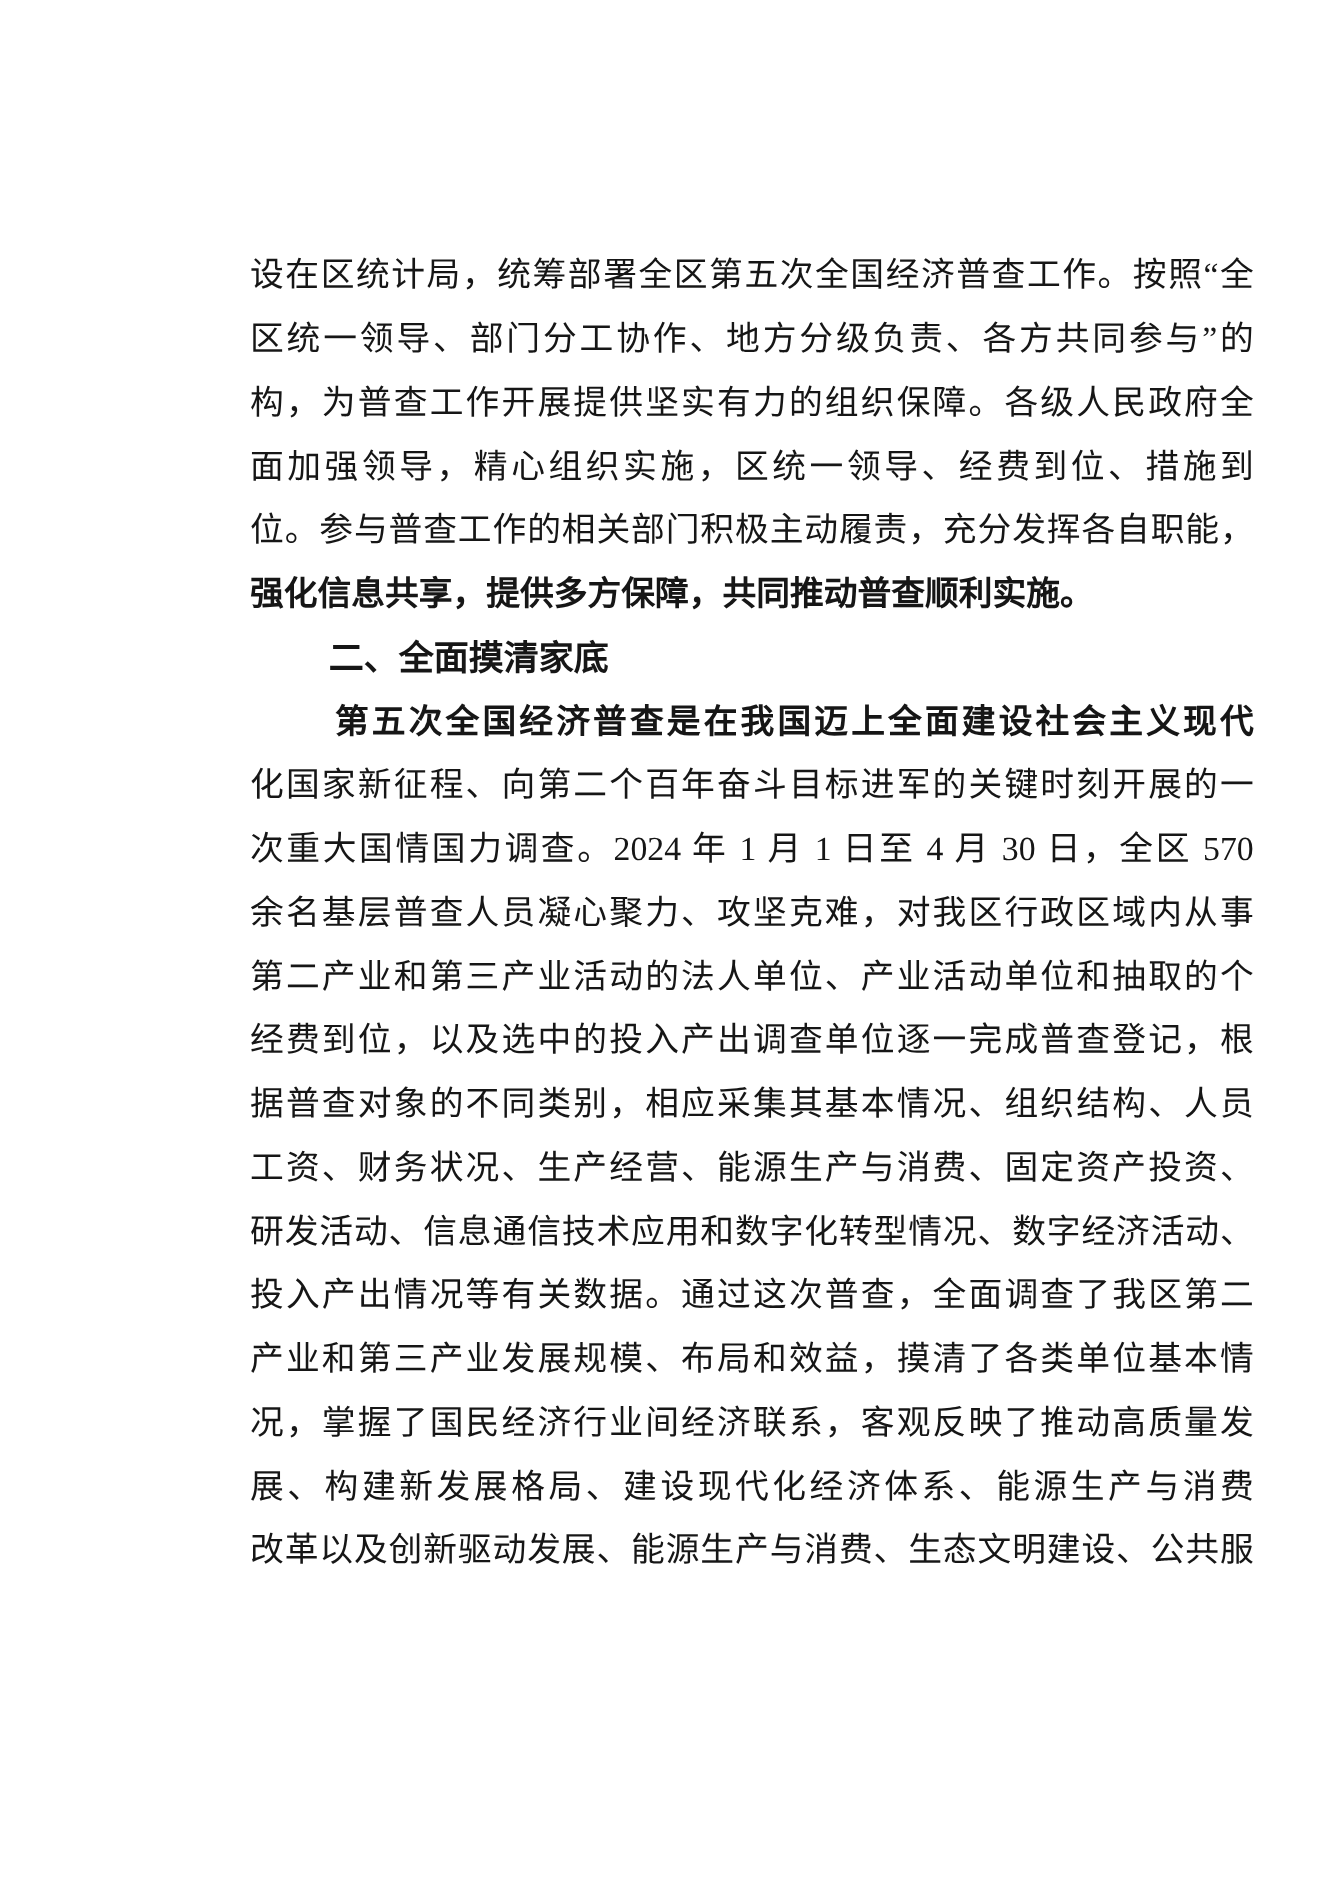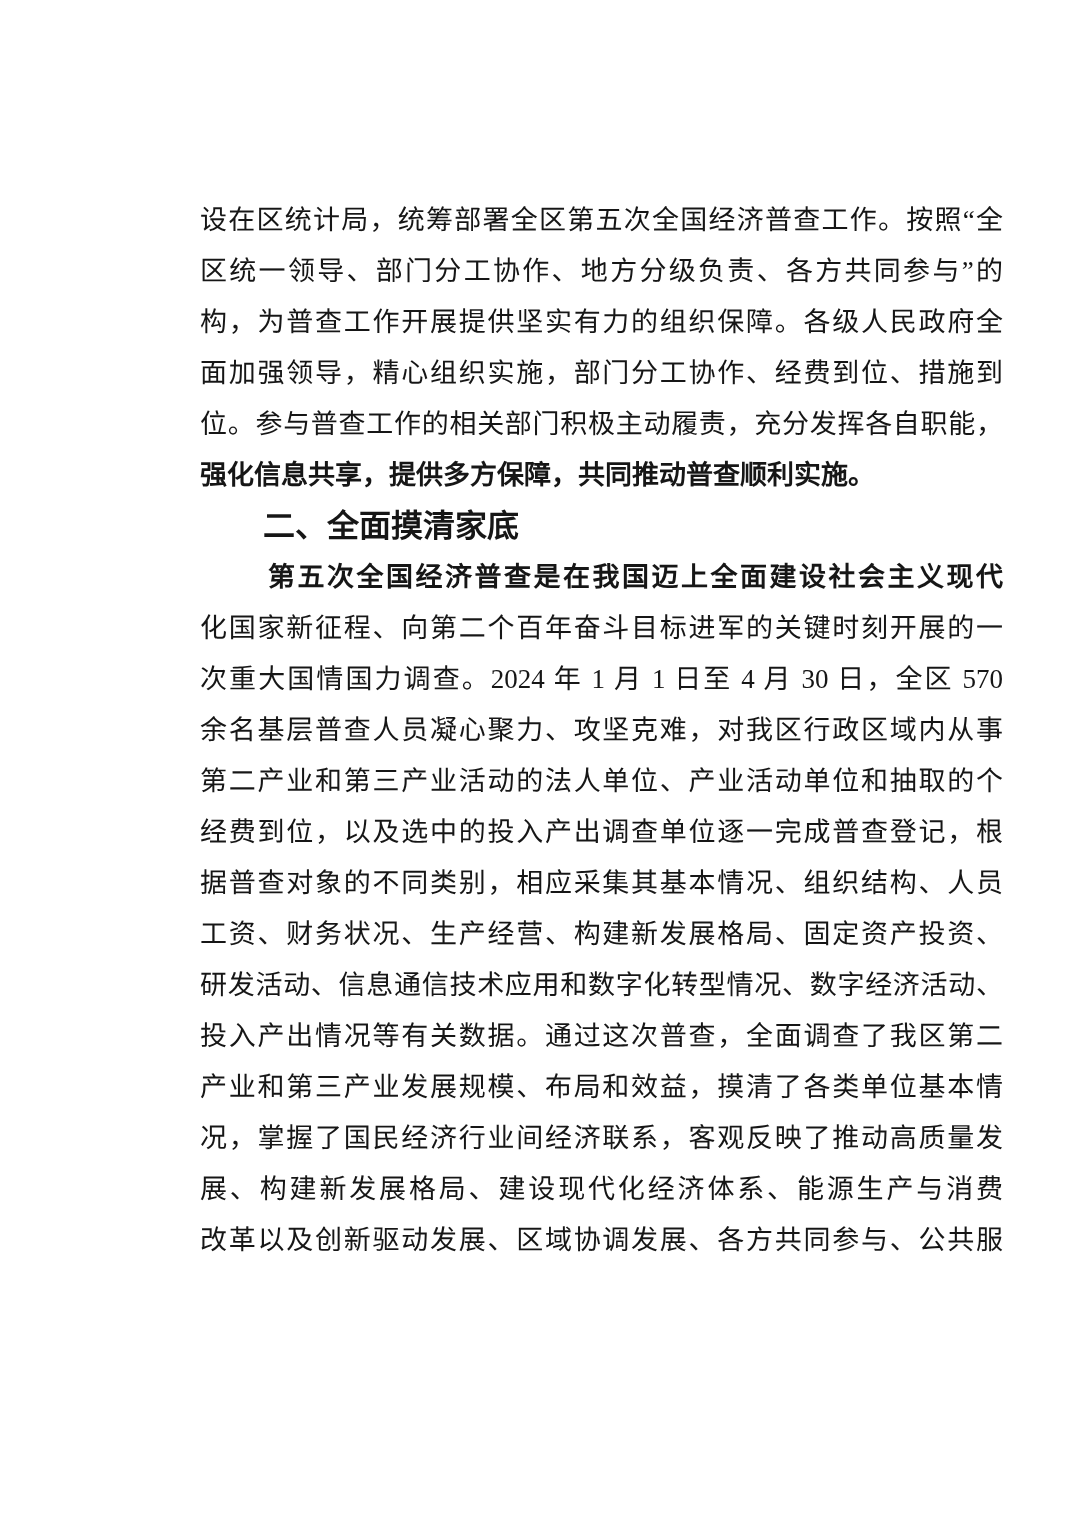--- a/index.html
+++ b/index.html
@@ -37,50 +37,50 @@
     font-weight: bold;
   }
   .indent-first .line:first-child {
     text-indent: 68px;
     font-weight: bold;
   }
   .heading {
     margin: 0;
     font-family: "Liberation Sans", "DejaVu Sans", sans-serif;
     font-weight: 700;
-    font-size: 32px;
+    font-size: 28px;
     line-height: 51px;
     text-indent: 63px;
     color: var(--text-color, #161616);
   }
 </style>
 </head>
 <body>
 
 <div class="page">
   <section class="body-text">
     <div class="para">
         <div class="line">设在区统计局，统筹部署全区第五次全国经济普查工作。按照“全</div>
         <div class="line">区统一领导、部门分工协作、地方分级负责、各方共同参与”的</div>
         <div class="line">构，为普查工作开展提供坚实有力的组织保障。各级人民政府全</div>
-        <div class="line">面加强领导，精心组织实施，部门分工协作、经费到位、措施到</div>
+        <div class="line">面加强领导，精心组织实施，区统一领导、经费到位、措施到</div>
         <div class="line">位。参与普查工作的相关部门积极主动履责，充分发挥各自职能，</div>
         <div class="line para-end">强化信息共享，提供多方保障，共同推动普查顺利实施。</div>
       </div>
     <h2 class="heading">二、全面摸清家底</h2>
     <div class="para indent-first">
         <div class="line">第五次全国经济普查是在我国迈上全面建设社会主义现代</div>
         <div class="line">化国家新征程、向第二个百年奋斗目标进军的关键时刻开展的一</div>
         <div class="line">次重大国情国力调查。2024 年 1 月 1 日至 4 月 30 日，全区 570</div>
         <div class="line">余名基层普查人员凝心聚力、攻坚克难，对我区行政区域内从事</div>
         <div class="line">第二产业和第三产业活动的法人单位、产业活动单位和抽取的个</div>
         <div class="line">经费到位，以及选中的投入产出调查单位逐一完成普查登记，根</div>
         <div class="line">据普查对象的不同类别，相应采集其基本情况、组织结构、人员</div>
-        <div class="line">工资、财务状况、生产经营、构建新发展格局、固定资产投资、</div>
+        <div class="line">工资、财务状况、生产经营、能源生产与消费、固定资产投资、</div>
         <div class="line">研发活动、信息通信技术应用和数字化转型情况、数字经济活动、</div>
         <div class="line">投入产出情况等有关数据。通过这次普查，全面调查了我区第二</div>
         <div class="line">产业和第三产业发展规模、布局和效益，摸清了各类单位基本情</div>
         <div class="line">况，掌握了国民经济行业间经济联系，客观反映了推动高质量发</div>
         <div class="line">展、构建新发展格局、建设现代化经济体系、能源生产与消费</div>
-        <div class="line">改革以及创新驱动发展、区域协调发展、各方共同参与、公共服</div>
+        <div class="line">改革以及创新驱动发展、能源生产与消费、生态文明建设、公共服</div>
       </div>
   </section>
 </div>
 
 </body></html>

